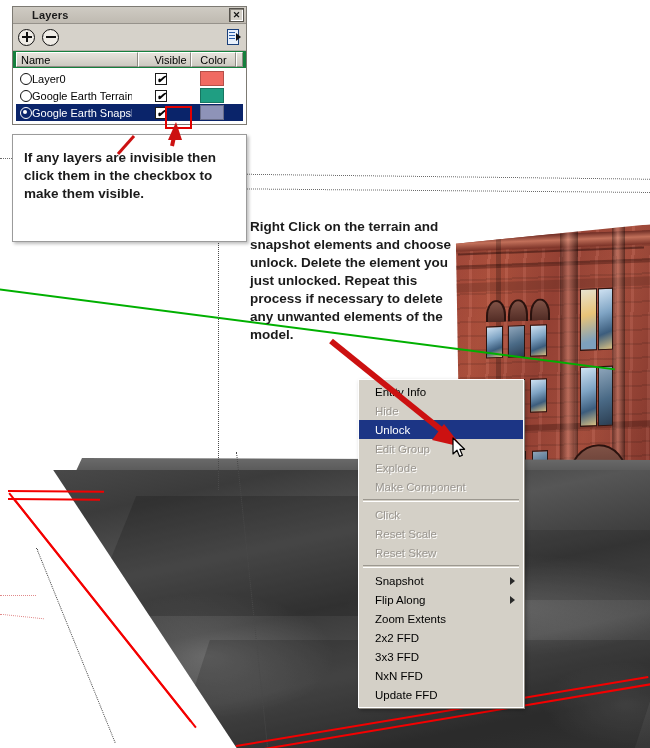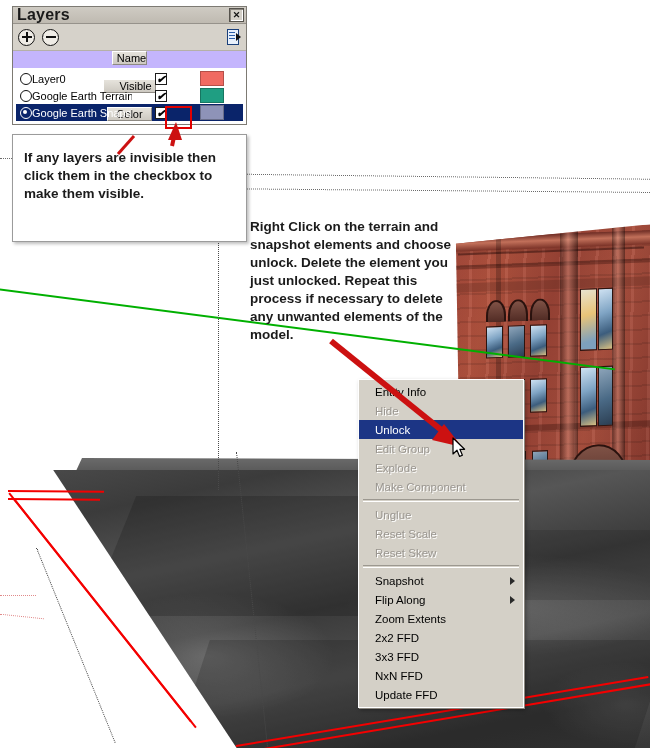--- a/index.html
+++ b/index.html
@@ -69,42 +69,42 @@
     position:absolute;left:12px;top:6px;width:233px;
     background:#d6d2ca;border:1px solid #7d7a73;
     box-shadow:1px 1px 0 #ffffff inset;
     font-size:11px;color:#000;
   }
   .dlg-title{
     height:16px;display:flex;align-items:center;justify-content:space-between;
     background:linear-gradient(180deg,#cfcbc3,#bfbab1);
     border-bottom:1px solid #96928b;padding:0 2px 0 4px;
   }
-  .dlg-title-text{font-weight:bold;font-size:16px;color:#1a1a1a;letter-spacing:.2px;}
+  .dlg-title-text{font-weight:bold;font-size:11px;color:#1a1a1a;letter-spacing:.2px;margin-left:15px;}
   .dlg-close{
     width:13px;height:12px;border:1px solid #55524c;background:#d4d0c8;
     display:flex;align-items:center;justify-content:center;
     font-size:9px;line-height:1;font-weight:bold;color:#111;
     box-shadow:1px 1px 0 #8b877f inset,-1px -1px 0 #ffffff inset;
   }
   .dlg-toolbar{
     height:26px;display:flex;align-items:center;padding:0 5px;
     background:#d6d2ca;border-bottom:1px solid #b5b0a8;position:relative;
   }
   .tb-icon{width:15px;height:15px;border:1.6px solid #111;border-radius:50%;
     position:relative;margin-right:7px;background:#efece6;}
   .tb-icon .h{position:absolute;left:2.5px;right:2.5px;top:50%;height:2px;margin-top:-1px;background:#111;}
   .tb-icon .v{position:absolute;top:2.5px;bottom:2.5px;left:50%;width:2px;margin-left:-1px;background:#111;}
   .tb-flyout{position:absolute;right:5px;top:5px;width:14px;height:16px;}
   .tb-flyout .page{position:absolute;left:0;top:0;width:10px;height:14px;background:#e8f0fb;border:1.3px solid #1a3f7a;}
   .tb-flyout .ln{position:absolute;left:2px;width:6px;height:1.3px;background:#2b5ea8;}
   .tb-flyout .tri{position:absolute;right:0;top:4px;width:0;height:0;
     border-top:4px solid transparent;border-bottom:4px solid transparent;border-left:5px solid #111;}
 
-  .col-head{display:flex;height:17px;background:#c4b5fd;padding:0 3px;gap:14px;align-items:center;flex-direction:column;}
+  .col-head{display:flex;height:17px;background:#15803d;padding:0 3px;gap:0;align-items:center;}
   .ch{
     background:linear-gradient(180deg,#e6e3dc,#cdc9c1);
     border:1px solid #ffffff;border-right-color:#8e8a83;border-bottom-color:#8e8a83;
     height:15px;display:flex;align-items:center;font-size:11px;color:#000;padding-left:4px;
     box-sizing:border-box;
   }
   .ch-name{flex:1;}
   .ch-visible{width:53px;justify-content:center;padding-left:12px;}
   .ch-color{width:45px;justify-content:center;padding-left:0;}
   .ch-end{width:7px;padding:0;}
@@ -340,21 +340,21 @@
       <span>Edit Group</span>
     </div>
   <div class="mi disabled">
       <span>Explode</span>
     </div>
   <div class="mi disabled">
       <span>Make Component</span>
     </div>
   <div class="msep"></div>
   <div class="mi disabled">
-      <span>Unglue</span>
+      <span>Click</span>
     </div>
   <div class="mi disabled">
       <span>Reset Scale</span>
     </div>
   <div class="mi disabled">
       <span>Reset Skew</span>
     </div>
   <div class="msep"></div>
   <div class="mi">
       <span>Snapshot</span>

